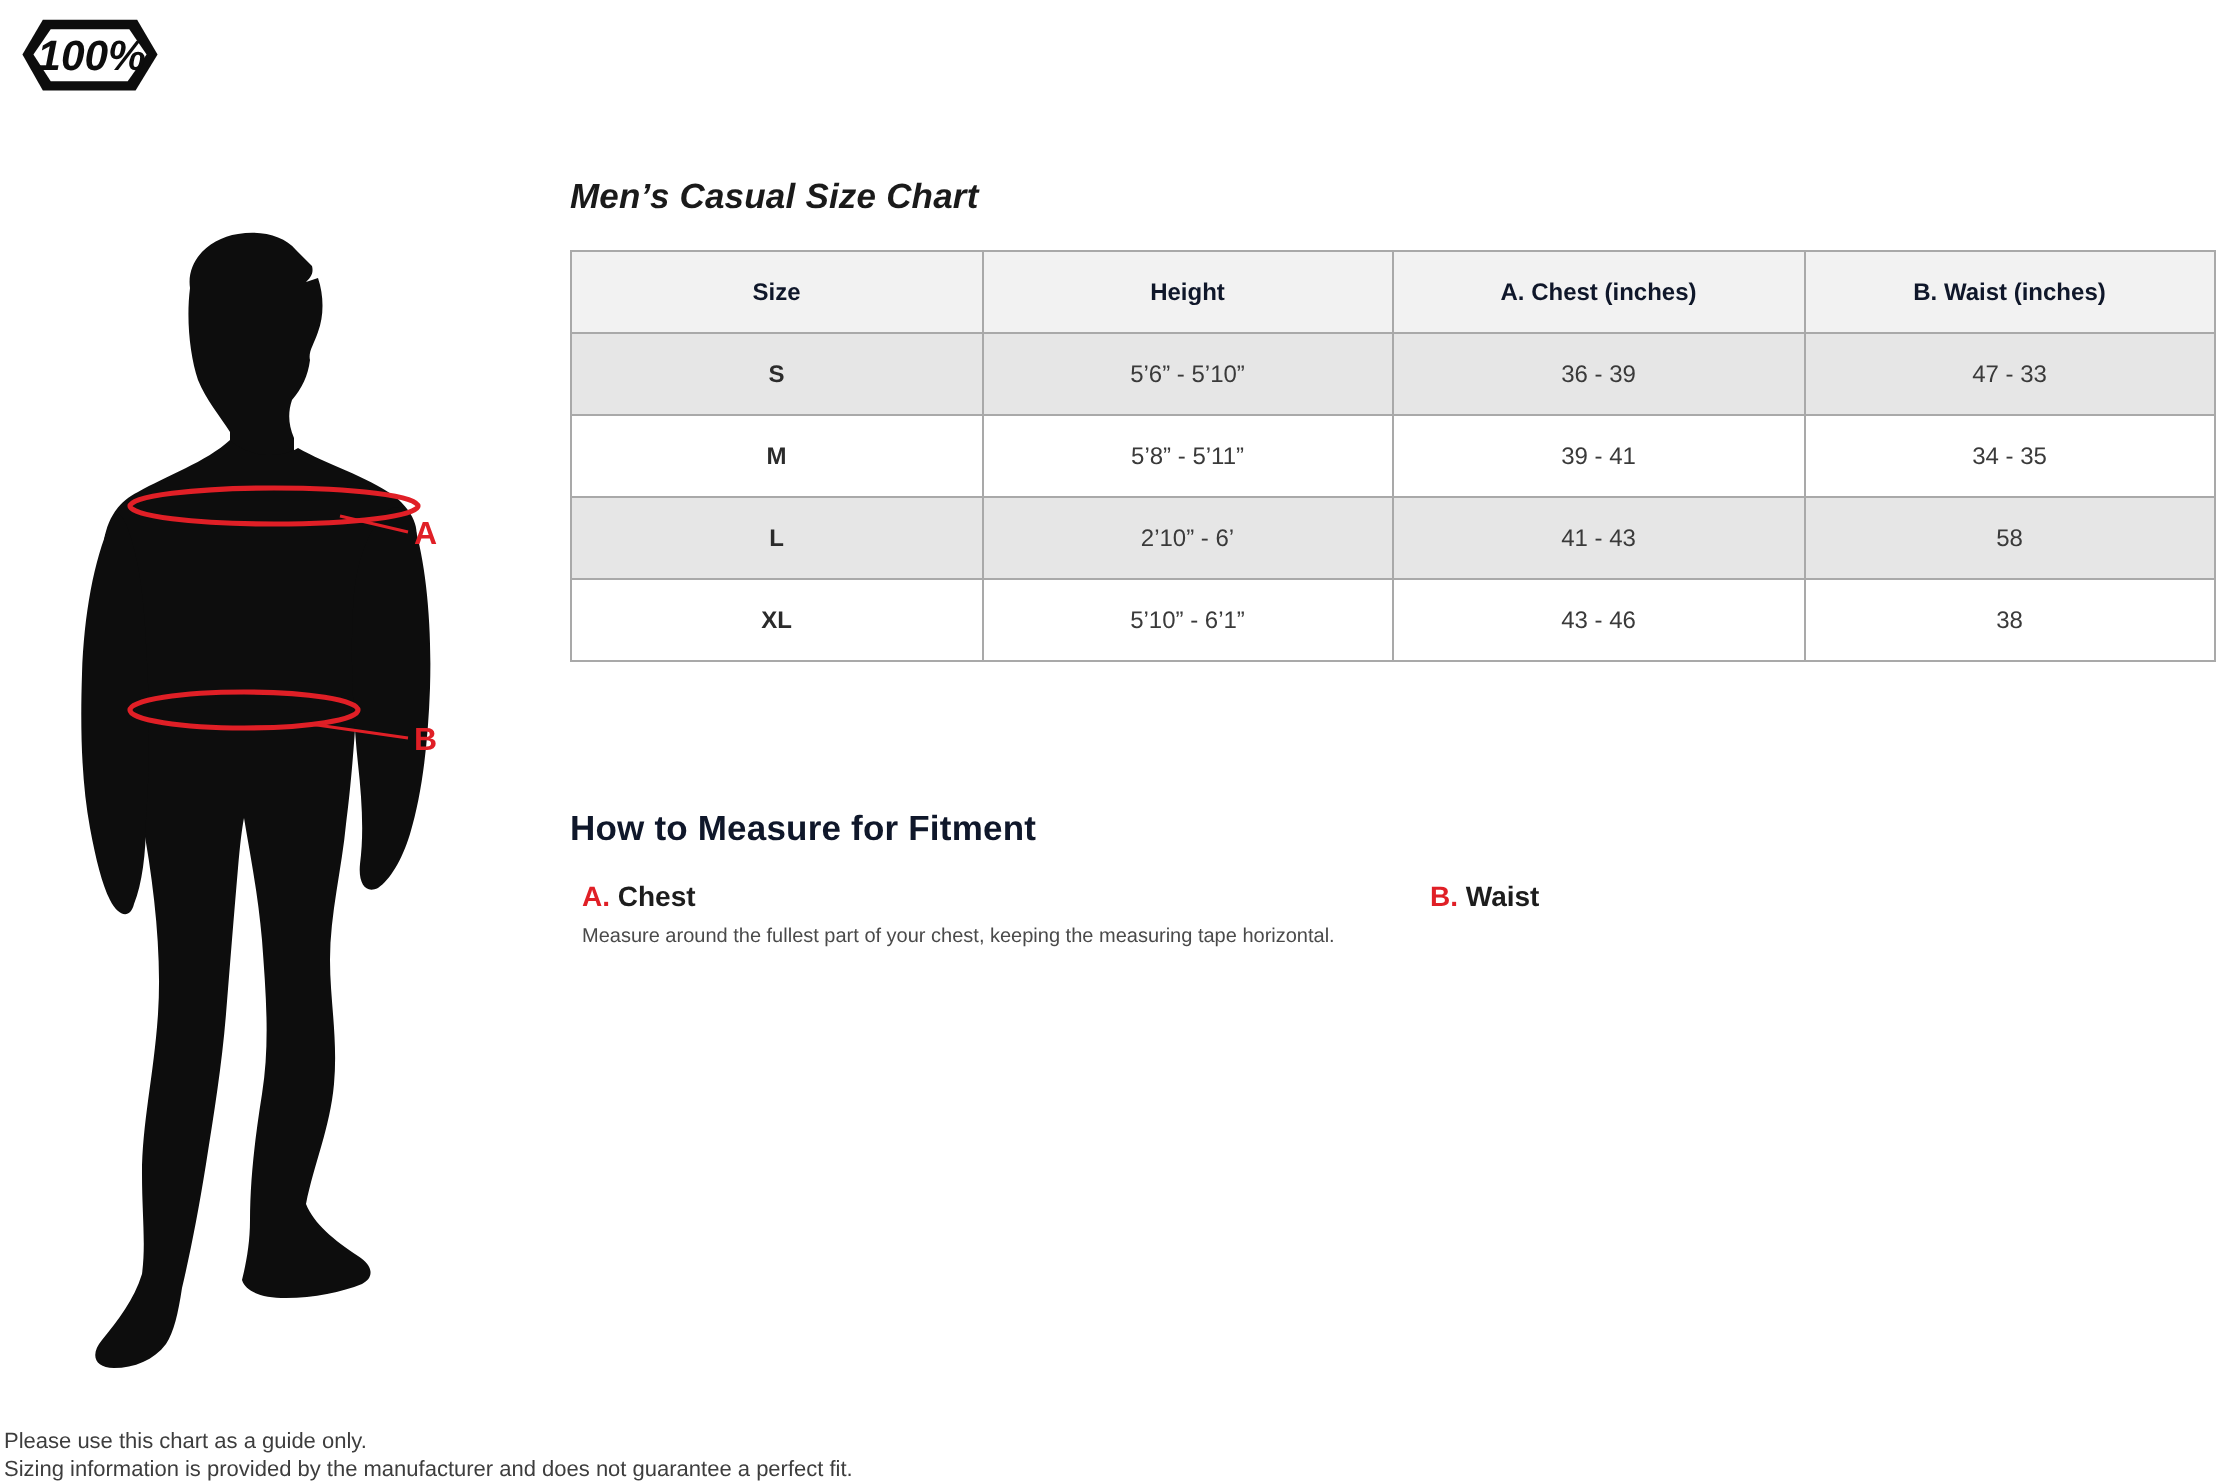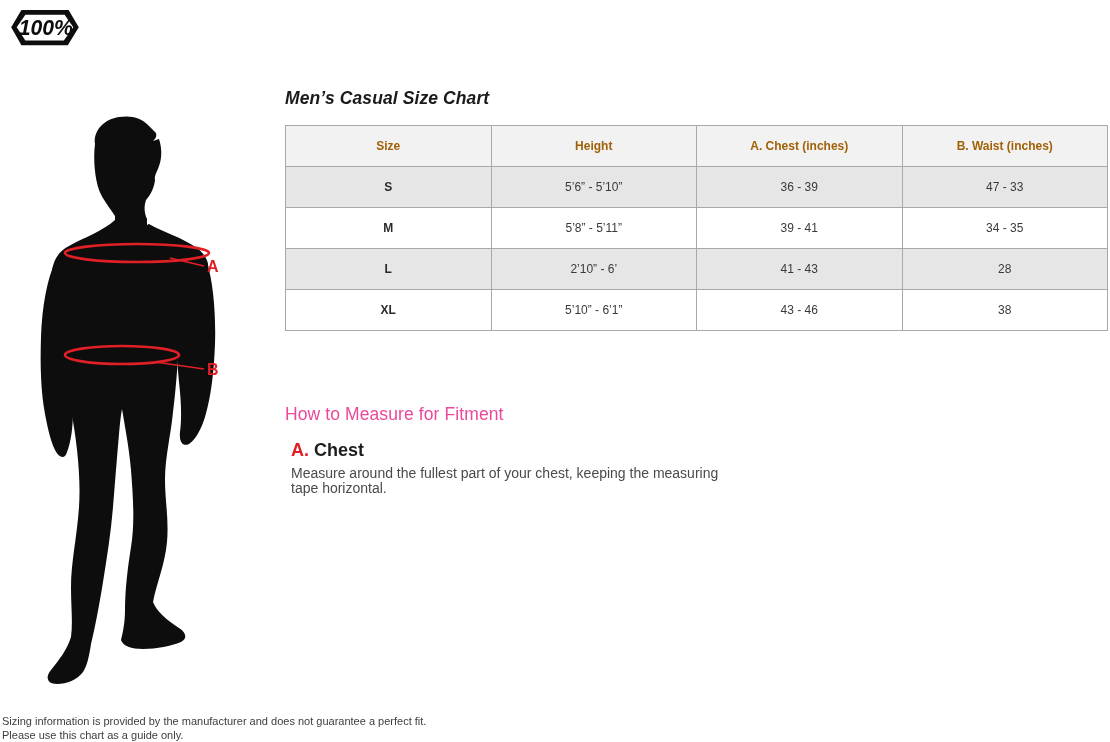--- a/index.html
+++ b/index.html
@@ -7,42 +7,42 @@
     width:1110px;height:742px;position:relative;background:#ffffff;
     font-family:"Liberation Sans","DejaVu Sans",sans-serif;
     overflow:hidden;color:#1d1d1d;
   }
   
   .logo{position:absolute;left:2px;top:6px;width:86px;height:44px;}
   
   .figure{position:absolute;left:15px;top:112px;width:230px;height:580px;}
   
   .h1{position:absolute;left:285px;top:88px;font-size:17.5px;font-weight:700;color:#1a1a1a;letter-spacing:0.1px;font-style:italic;}
-  .h2{position:absolute;left:285px;top:404px;font-size:17.5px;font-weight:400;color:#ec4899;letter-spacing:0.1px;}
+  .h2{position:absolute;left:285px;top:404px;font-size:17.5px;font-weight:700;color:#0f172a;letter-spacing:0.1px;}
   
   .size-table{
     position:absolute;left:285px;top:125px;width:823px;
     border-collapse:collapse;table-layout:fixed;
     font-size:12px;color:#3a3a3a;
   }
   .size-table th,.size-table td{
     border:1px solid #a9a9a9;height:40px;text-align:center;vertical-align:middle;
     padding:0 4px;
   }
-  .size-table th{background:#f2f2f2;font-weight:700;color:#a16207;}
+  .size-table th{background:#f2f2f2;font-weight:700;color:#0f172a;}
   .size-table td.size-col{font-weight:700;color:#2b2b2b;}
   .size-table tr.alt td{background:#e6e6e6;}
   .size-table tr.plain td{background:#ffffff;}
   
   .measure-item{position:absolute;top:440px;}
   .measure-item.a{left:291px;width:432px;}
   .measure-item.b{left:715px;width:396px;}
-  .measure-item h3{margin:0;font-size:18px;font-weight:700;color:#1d1d1d;}
+  .measure-item h3{margin:0;font-size:14px;font-weight:700;color:#1d1d1d;}
   .measure-item h3 .letter{color:#e01f26;}
-  .measure-item p{margin:5px 0 0 0;font-size:14px;line-height:15px;color:#4a4a4a;}
+  .measure-item p{margin:5px 0 0 0;font-size:10px;line-height:15px;color:#4a4a4a;}
   
   .footer{position:absolute;left:2px;top:714px;font-size:11px;line-height:14px;color:#3d3d3d;}
 </style>
 </head>
 <body>
 
 <svg class="logo" viewBox="0 0 88 56" aria-hidden="false">
   <polygon points="1,27 14,5 74,5 87,27 73,50 14,50" fill="#0d0d0d"></polygon>
   <polygon points="8,27 19,11 69,11 80,27 68,44 19,44" fill="#ffffff"></polygon>
   <text x="45" y="37" text-anchor="middle" font-size="27" font-weight="bold" font-style="italic" font-family="Liberation Sans, DejaVu Sans, sans-serif" fill="#0d0d0d">100%</text>
@@ -150,37 +150,38 @@
     <tr class="plain">
       <td class="size-col">M</td>
       <td>5’8” - 5’11”</td>
       <td>39 - 41</td>
       <td>34 - 35</td>
     </tr>
     <tr class="alt">
       <td class="size-col">L</td>
       <td>2’10” - 6’</td>
       <td>41 - 43</td>
-      <td>28</td>
+      <td>58</td>
     </tr>
     <tr class="plain">
       <td class="size-col">XL</td>
       <td>5’10” - 6’1”</td>
       <td>43 - 46</td>
       <td>38</td>
     </tr>
   </tbody>
 </table>
 
 <div class="h2">How to Measure for Fitment</div>
 
 <div class="measure-item a">
   <h3><span class="letter">A.</span> <span>Chest</span></h3>
   <p>Measure around the fullest part of your chest, keeping the measuring tape horizontal.</p>
 </div>
 
 <div class="measure-item b">
+  <h3><span class="letter">B.</span> <span>Waist</span></h3>
 </div>
 
 <div class="footer">
+  <div>Please use this chart as a guide only.</div>
   <div>Sizing information is provided by the manufacturer and does not guarantee a perfect fit.</div>
-  <div>Please use this chart as a guide only.</div>
 </div>
 
 </body></html>

